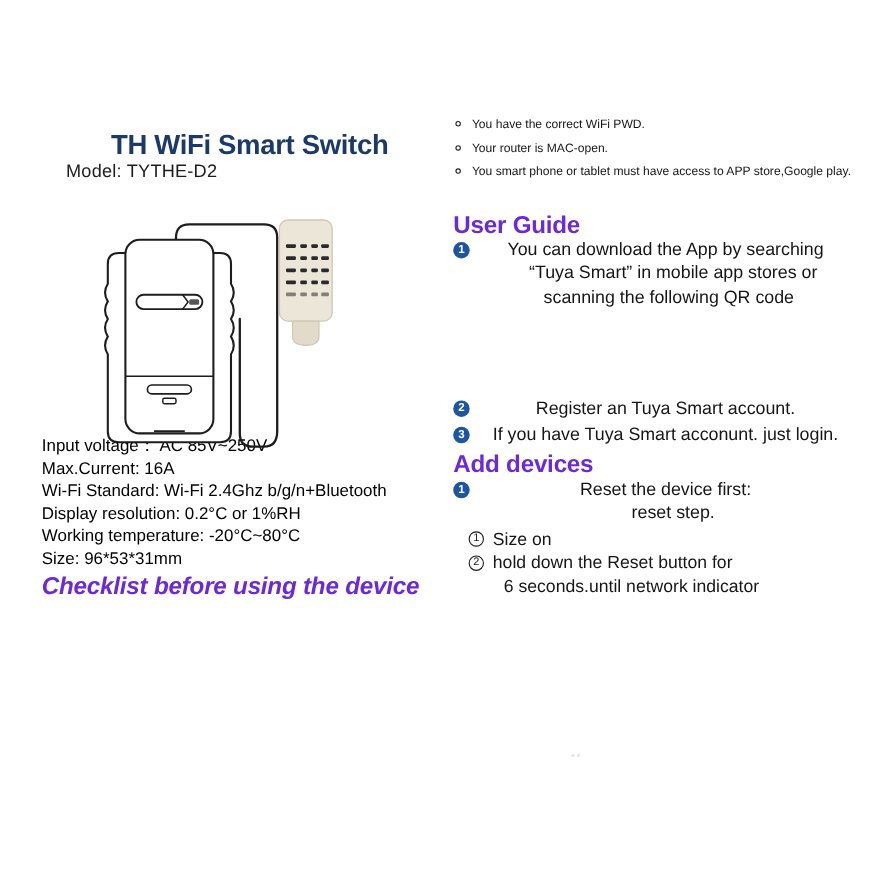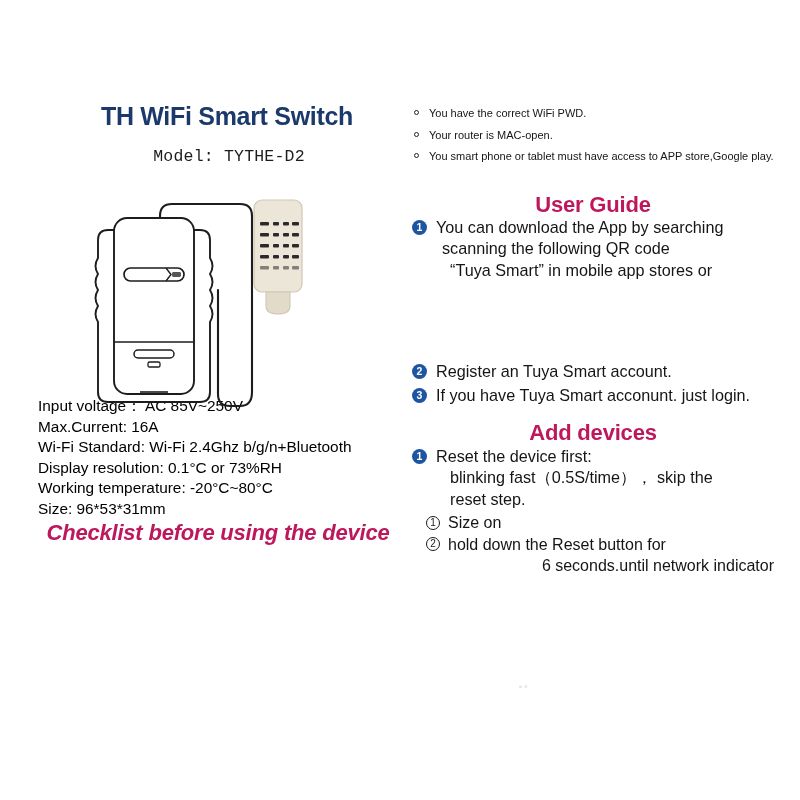--- a/index.html
+++ b/index.html
@@ -17,21 +17,21 @@
   }
   .page {
     position: absolute;
     inset: 0;
   }
 
   
   .col-left {
     position: absolute;
     left: 38px;
-    top: 84px;
+    top: 100px;
     width: 360px;
   }
   .col-right {
     position: absolute;
     left: 412px;
     top: 100px;
     width: 362px;
   }
 
   
@@ -40,33 +40,29 @@
     font-weight: bold;
     color: #1b3a6b;
     letter-spacing: -0.3px;
     text-align: center;
     margin: 18px 0 0 0;
     padding-left: 18px;
   }
   .model {
     font-size: 16.5px;
     color: #1c1c1c;
-    text-align: center;
-    margin-top: 16px;
     padding-left: 22px;
     letter-spacing: 0.2px;
-    font-family: Liberation Mono, monospace;
   }
   .section-heading {
     font-size: 22px;
-    color: #be185d;
+    color: #6d28d9;
     letter-spacing: -0.2px;
     line-height: 1.15;
     margin: 0;
-    text-align: center;
   }
   .section-heading.tight {
     margin-top: 1px;
     font-style: italic;
   }
 
   
   .spec-line {
     font-size: 15.4px;
     line-height: 20.5px;
@@ -115,20 +111,21 @@
     border-radius: 50%;
     background: #1d55a0;
     color: #ffffff;
     font-size: 10.5px;
     line-height: 15px;
     text-align: center;
     font-weight: bold;
   }
   .num-step .cont {
     display: block;
+    text-align: center;
   }
   .indent-1 { padding-left: 14px; }
   .indent-2 { padding-left: 6px; }
 
   
   .sub-step {
     position: relative;
     padding-left: 22px;
     font-size: 16px;
     line-height: 21.5px;
@@ -145,21 +142,20 @@
     border-radius: 50%;
     color: #1b1b1b;
     font-size: 10px;
     line-height: 12px;
     text-align: center;
     box-sizing: border-box;
   }
   .sub-step .cont {
     display: block;
     padding-left: 10px;
-    text-align: right;
   }
 
   
   .device-art {
     position: absolute;
     left: 92px;
     top: 196px;
     width: 250px;
     height: 240px;
   }
@@ -189,21 +185,21 @@
       <span>Model:</span>
       <span>TYTHE-D2</span>
     </div>
 
     <div style="height:230px"></div>
 
     <div>
       <div class="spec-line">Input voltage： AC 85V~250V</div>
       <div class="spec-line">Max.Current: 16A</div>
       <div class="spec-line">Wi-Fi Standard: Wi-Fi 2.4Ghz b/g/n+Bluetooth</div>
-      <div class="spec-line">Display resolution: 0.1°C or 73%RH</div>
+      <div class="spec-line">Display resolution: 0.2°C or 1%RH</div>
       <div class="spec-line">Working temperature: -20°C~80°C</div>
       <div class="spec-line">Size: 96*53*31mm</div>
     </div>
 
     <h2 class="section-heading tight">Checklist before using the device</h2>
   </div>
 
   <div class="device-art">
     <svg viewBox="0 0 250 240" width="250" height="240" aria-hidden="true">
 
@@ -277,42 +273,41 @@
         <span class="dot"></span>
         <span>You smart phone or tablet must have access to APP store,Google play.</span>
       </li>
     </ul>
 
     <h2 class="section-heading" style="margin-top:26px">User Guide</h2>
 
     <div class="num-step">
       <span class="num-badge">1</span>
       <span class="cont">You can download the App by searching</span>
+      <span class="cont indent-1">“Tuya Smart”  in mobile app stores or</span>
       <span class="cont indent-2">scanning the following QR code</span>
-      <span class="cont indent-1">“Tuya Smart”  in mobile app stores or</span>
     </div>
 
     <div style="height:78px"></div>
 
     <div class="num-step">
       <span class="num-badge">2</span>
       <span class="cont">Register an Tuya Smart account.</span>
     </div>
 
     <div class="num-step">
       <span class="num-badge">3</span>
       <span class="cont">If you have Tuya Smart acconunt. just login.</span>
     </div>
 
-    <h2 class="section-heading" style="margin-top:14px">Add devices</h2>
+    <h2 class="section-heading" style="margin-top:3px">Add devices</h2>
 
     <div class="num-step">
       <span class="num-badge">1</span>
       <span class="cont">Reset the device first:</span>
-      <span class="cont indent-1">blinking fast（0.5S/time）， skip the</span>
       <span class="cont indent-1">reset step.</span>
     </div>
 
     <div class="sub-step">
       <span class="sub-badge">1</span>
       <span>Size on</span>
     </div>
 
     <div class="sub-step">
       <span class="sub-badge">2</span>

